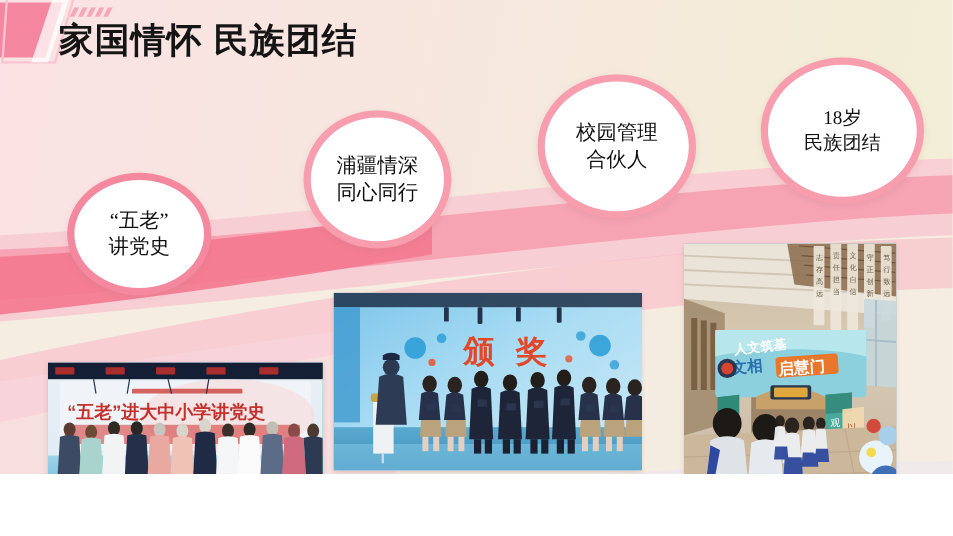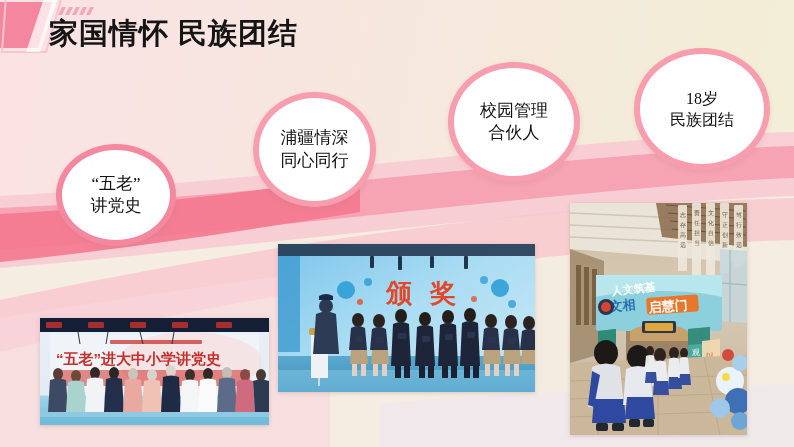--- a/index.html
+++ b/index.html
@@ -3,21 +3,21 @@
 <meta charset="utf-8">
 <style>
   html, body {
     margin: 0;
     padding: 0;
     background: #ffffff;
   }
   #slide {
     position: relative;
     width: 794px;
-    height: 447px;
+    height: 395px;
     overflow: hidden;
     font-family: "Liberation Serif", "DejaVu Serif", serif;
     background: linear-gradient(100deg, #fbe2e4 0%, #f9e4e2 18%, #f7e6df 38%, #f5e9dc 58%, #f3ecd8 78%, #f2efd6 100%);
   }
 
   
   .bg-layer { position: absolute; inset: 0; overflow: hidden; }
   .bg-layer svg { position: absolute; left: 0; top: 0; }
 
   
@@ -83,21 +83,21 @@
 
   
   .photo {
     position: absolute;
     overflow: hidden;
     box-shadow: 0 1px 4px rgba(120,90,95,0.25);
     background: #9fc7e0;
   }
   .photo svg { display: block; }
 
-  .photo-1 { left: 40px; top: 318px; width: 229px; height: 107px; }
+  .photo-1 { left: 40px; top: 302px; width: 229px; height: 107px; }
   .photo-2 { left: 278px; top: 244px; width: 257px; height: 148px; }
   .photo-3 { left: 570px; top: 203px; width: 177px; height: 232px; }
 </style>
 </head>
 <body>
 
 <div id="slide">
 
   <div class="bg-layer">
     <svg width="794" height="447" viewBox="0 0 794 447" xmlns="http://www.w3.org/2000/svg">

